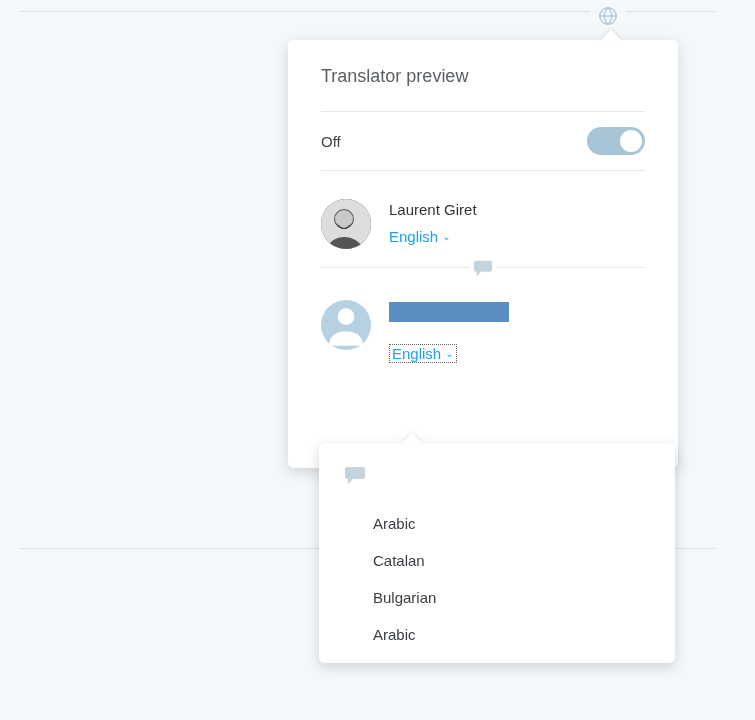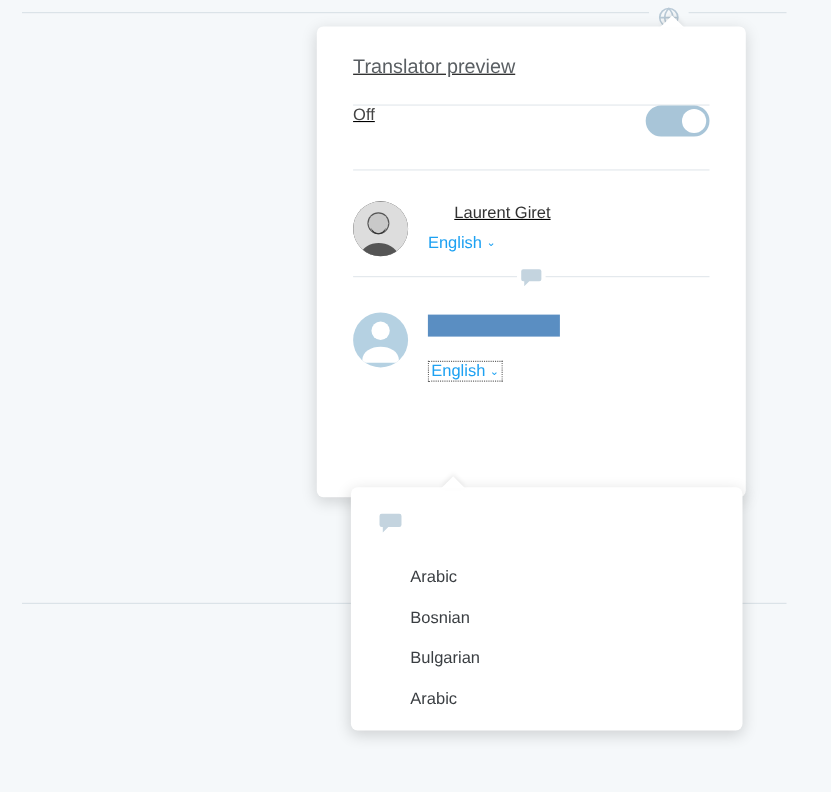--- a/index.html
+++ b/index.html
@@ -34,30 +34,29 @@
   .bottom-divider {
     position: absolute;
     top: 548px;
     left: 20px;
     right: 40px;
     height: 1px;
     background: #d9e0e6;
   }
   .popover {
     position: absolute;
-    top: 24px;
+    top: 40px;
     left: 288px;
     width: 390px;
     height: 428px;
     background: #fff;
     border-radius: 6px;
     box-shadow: 0 4px 14px rgba(0,0,0,0.15);
     z-index: 3;
     padding: 26px 33px 0 33px;
-    text-decoration: underline;
   }
   .popover::before {
     content: "";
     position: absolute;
     top: -10px;
     left: 312px;
     width: 0; height: 0;
     border-left: 11px solid transparent;
     border-right: 11px solid transparent;
     border-bottom: 11px solid #fff;
@@ -68,21 +67,21 @@
     font-weight: 400;
     color: #5a5f63;
     margin-bottom: 24px;
   }
   .sep {
     height: 1px;
     background: #e1e7ec;
   }
   .toggle-row {
     display: flex;
-    align-items: flex-start;
+    align-items: center;
     justify-content: space-between;
     height: 58px;
   }
   .toggle-label {
     font-size: 15px;
     color: #444;
   }
   .switch {
     width: 58px;
     height: 28px;
@@ -118,21 +117,20 @@
   .avatar-placeholder {
     background: #b5d1e2;
     display:flex;
     align-items:center;
     justify-content:center;
   }
   .person-info { padding-top: 2px; }
   .person-name {
     font-size: 15px;
     color: #333;
-    margin-left: 24px;
   }
   .lang-select {
     display: inline-flex;
     align-items: center;
     gap: 4px;
     font-size: 15px;
     color: #1da1f2;
     margin-top: 10px;
   }
   .lang-select.dotted {
@@ -274,16 +272,16 @@
   </div>
 </div>
 
 <div class="dropdown">
   <div class="dd-icon-row">
     <svg viewBox="0 0 24 24" width="24" height="24">
         <path fill="#c4d4df" d="M4 4h16a2 2 0 012 2v8a2 2 0 01-2 2H10l-5 5v-5H4a2 2 0 01-2-2V6a2 2 0 012-2z"></path>
       </svg>
   </div>
   <div class="dd-item">Arabic</div>
-  <div class="dd-item">Bosnian</div>
+  <div class="dd-item">Catalan</div>
   <div class="dd-item">Bulgarian</div>
   <div class="dd-item">Arabic</div>
 </div>
 
 </body></html>

